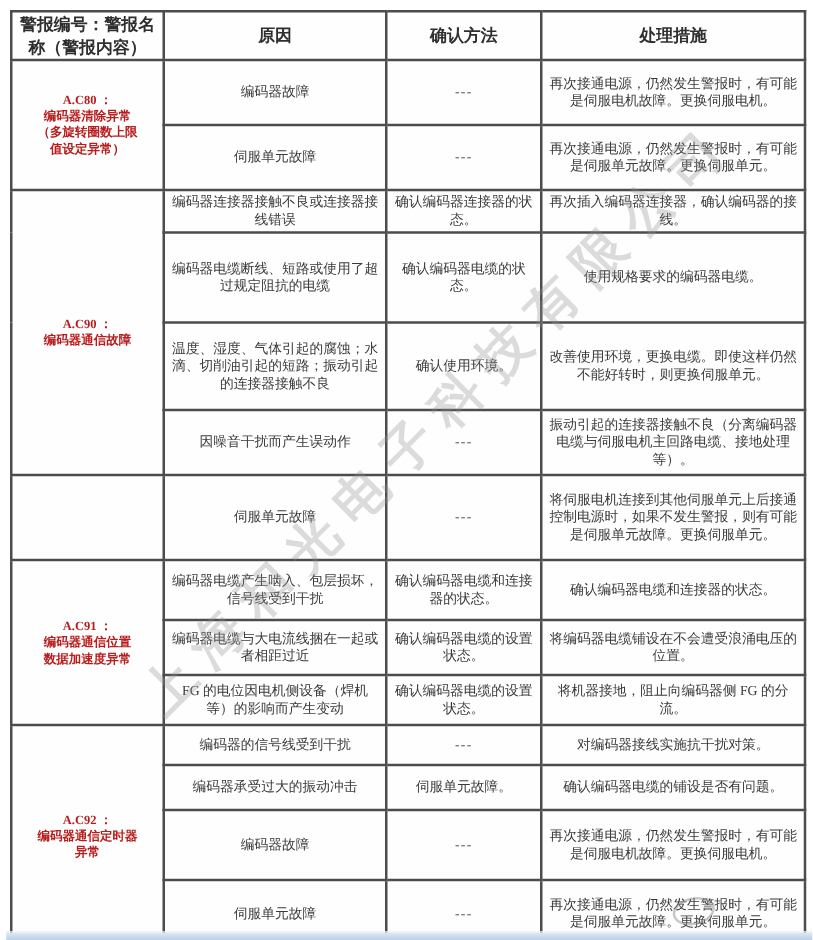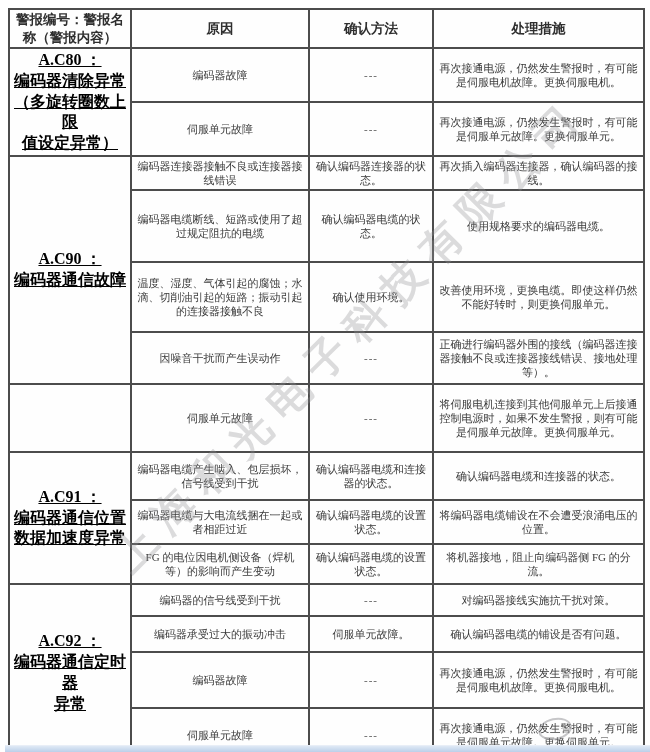--- a/index.html
+++ b/index.html
@@ -14,21 +14,21 @@
     background:#fefefe;
   }
   td,th{
     border:2px solid #4c4c4c;
     text-align:center;vertical-align:middle;
     padding:1px 3px;
     font-size:11px;line-height:1.3;
     word-break:break-all;
   }
   th{font-weight:bold;font-size:13.5px;color:#2f2f2f;}
-  .label-cell{font-weight:bold;white-space:pre-line;font-size:16px;color:#000000;text-decoration:underline;}
+  .label-cell{font-weight:bold;white-space:pre-line;font-size:10px;color:#b91c1c;}
   .dash{color:#555;letter-spacing:1px;}
   .watermark{
     position:absolute;left:350px;top:335px;
     transform:translate(-50%,-50%) rotate(-45deg);
     white-space:nowrap;
     font-size:42px;letter-spacing:12px;
     color:rgba(145,145,150,0.32);
     font-weight:bold;
     pointer-events:none;z-index:5;
   }
@@ -91,21 +91,21 @@
       <td>使用规格要求的编码器电缆。</td>
     </tr>
     <tr style="height:70px">
       <td>温度、湿度、气体引起的腐蚀；水滴、切削油引起的短路；振动引起的连接器接触不良</td>
       <td>确认使用环境。</td>
       <td>改善使用环境，更换电缆。即使这样仍然不能好转时，则更换伺服单元。</td>
     </tr>
     <tr style="height:52px">
       <td>因噪音干扰而产生误动作</td>
       <td class="dash">---</td>
-      <td>正确进行编码器外围的接线（编码器连接器接触不良或连接器接线错误、接地处理等）。</td>
+      <td>振动引起的连接器接触不良（分离编码器电缆与伺服电机主回路电缆、接地处理等）。</td>
     </tr>
 
     <tr style="height:68px">
       <td></td>
       <td>伺服单元故障</td>
       <td class="dash">---</td>
       <td>将伺服电机连接到其他伺服单元上后接通控制电源时，如果不发生警报，则有可能是伺服单元故障。更换伺服单元。</td>
     </tr>
 
     <tr style="height:48px">

